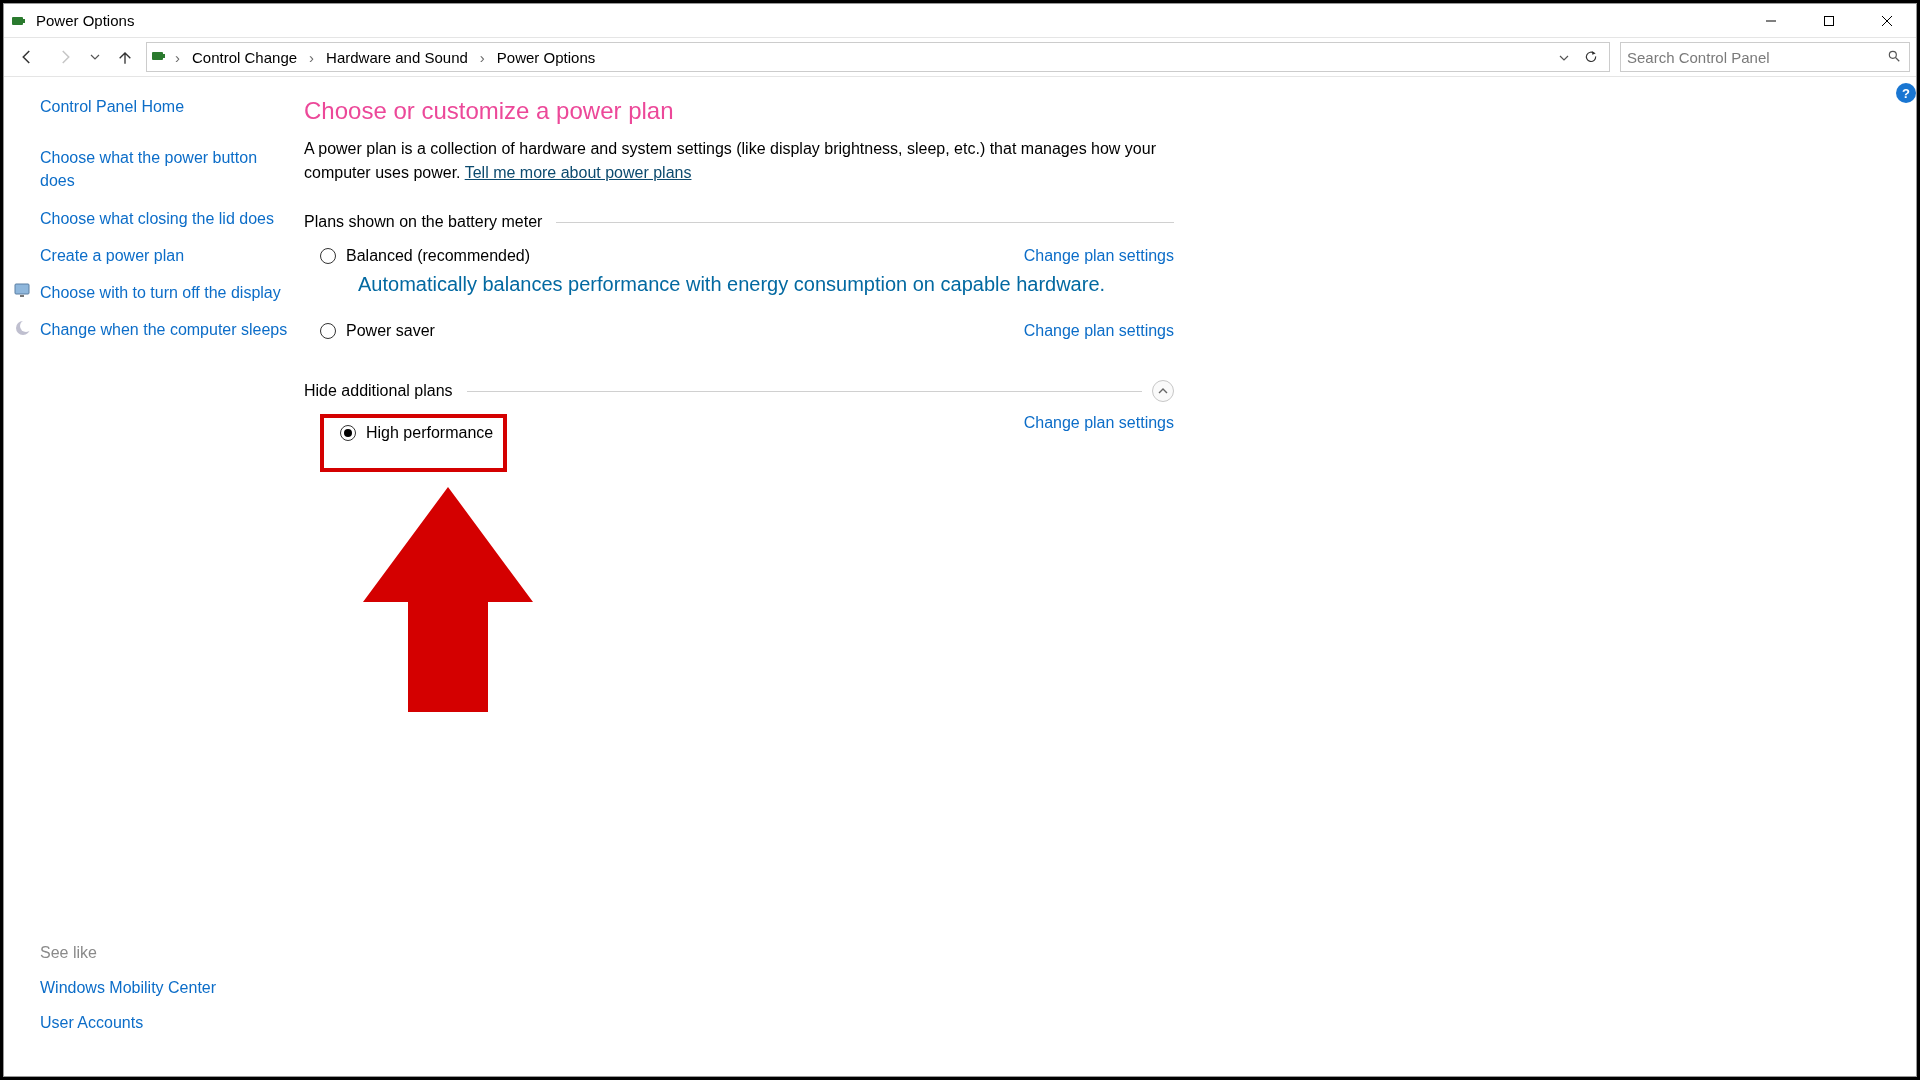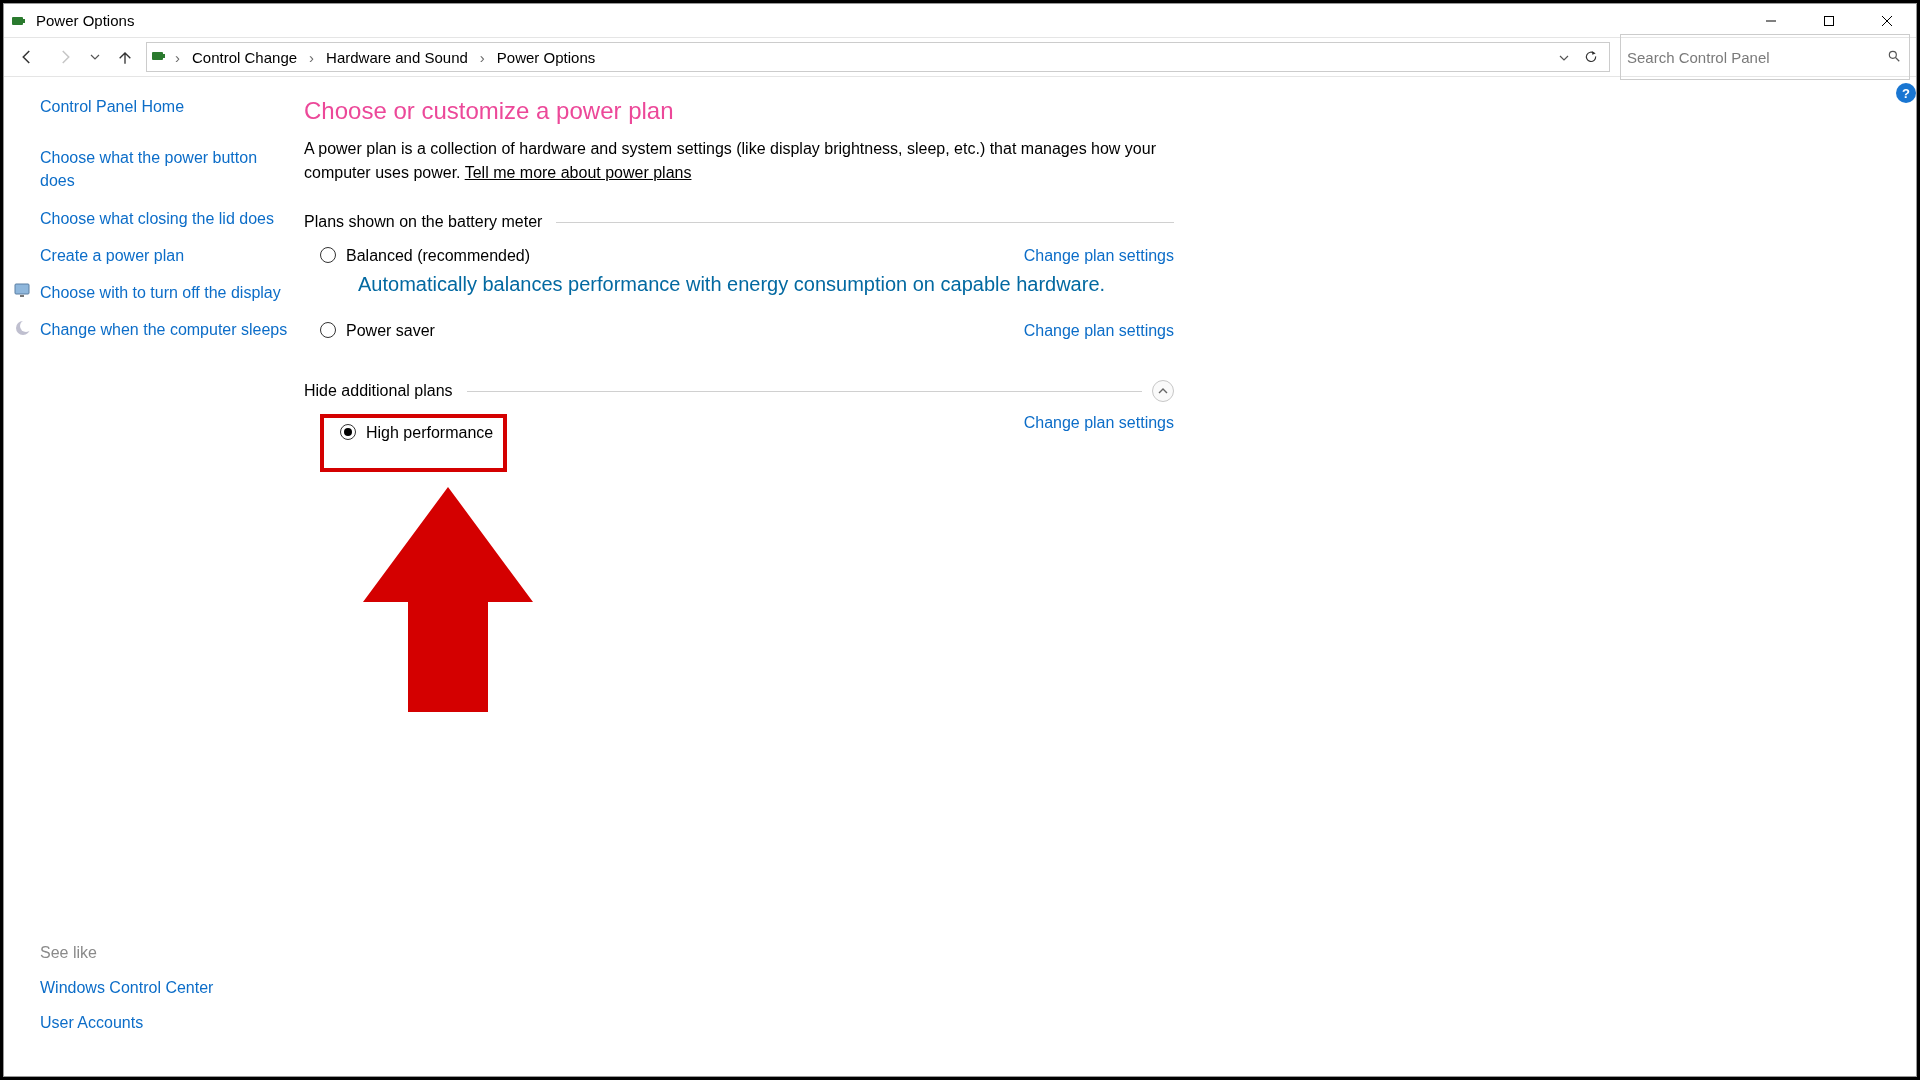--- a/index.html
+++ b/index.html
@@ -13,41 +13,41 @@
   .win-btn svg { width: 12px; height: 12px; }
   .navbar { height: 40px; border-top: 1px solid #e5e5e5; border-bottom: 1px solid #e5e5e5; display: flex; align-items: center; padding: 0 6px; gap: 4px; }
   .nav-arrow { width: 34px; height: 34px; display: flex; align-items: center; justify-content: center; color: #555; border-radius: 2px; }
   .nav-arrow.disabled { color: #bdbdbd; }
   .nav-dd { width: 18px; display:flex; align-items:center; justify-content:center; color:#777;}
   .addressbar { flex: 1; border: 1px solid #ccc; height: 30px; display: flex; align-items: center; padding: 0 4px; gap: 2px; font-size: 15px; }
   .addressbar .chev { color: #6a6a6a; padding: 0 6px; }
   .addressbar .crumb { padding: 2px 4px; }
   .addr-dd { color:#555; padding:0 6px;}
   .refresh { width: 28px; display:flex; align-items:center; justify-content:center; color:#555;}
-  .searchbox { width: 290px; border: 1px solid #ccc; height: 46px; margin-left: 6px; display:flex; align-items:center; padding:0 6px; color:#777; position:relative;}
+  .searchbox { width: 290px; border: 1px solid #ccc; height: 30px; margin-left: 6px; display:flex; align-items:center; padding:0 6px; color:#777; position:relative;}
   .searchbox input { border:none; outline:none; width:100%; font-size:15px; color:#000; }
   .searchbox input::placeholder { color:#7a7a7a; }
   .searchbox .mag { position:absolute; right:8px; color:#555;}
   .body { flex:1; display:flex; position:relative; }
   .sidebar { width: 300px; padding: 18px 10px 18px 36px; }
   .sidebar a { display:block; color:#0c6dc8; text-decoration:none; font-size:16px; line-height:1.45; margin-bottom:14px; position:relative;}
   .sidebar a.home { font-size:16px; }
   .sidebar .sidebar-icon { position:absolute; left:-26px; top:1px; width:18px; height:18px; }
   .seealso { position:absolute; left:36px; bottom:30px; }
   .seealso .head { color:#8a8a8a; font-size:16px; margin-bottom:14px; }
   .seealso a { display:block; color:#0c6dc8; text-decoration:none; font-size:16px; margin-bottom:12px;}
   .main { flex:1; padding: 20px 20px 20px 0; position:relative; }
   .main h1 { color:#ec4899; font-weight:400; font-size:24px; margin-bottom:12px; }
   .desc { color:#000; font-size:16px; max-width:880px; line-height:1.5; }
-  .desc a { color:#000000; text-decoration:underline; }
+  .desc a { color:#0c4a6e; text-decoration:underline; }
   .group-head { display:flex; align-items:center; margin-top:28px; font-size:16px; color:#000; max-width:870px;}
   .group-head .rule { flex:1; height:1px; background:#d0d0d0; margin-left:14px; }
   .expand-btn { width:22px; height:22px; border:1px solid #c7c7c7; border-radius:50%; margin-left:10px; display:flex; align-items:center; justify-content:center; color:#666; font-size:12px; background:#fafafa;}
   .plan-row { display:flex; align-items:flex-start; max-width:870px; margin-top:16px; padding-left:16px; }
-  .plan-label { display:flex; align-items:flex-start; gap:10px; font-size:16px; }
+  .plan-label { display:flex; align-items:center; gap:10px; font-size:16px; }
   .radio { width:16px; height:16px; border:1.5px solid #333; border-radius:50%; display:inline-flex; align-items:center; justify-content:center; flex-shrink:0;}
   .radio.checked::after { content:""; width:8px; height:8px; background:#000; border-radius:50%; }
   .plan-link { margin-left:auto; color:#0c6dc8; font-size:16px; text-decoration:none; }
   .plan-desc { font-size:20px; color:#0369a1; margin-top:8px; padding-left:54px; max-width:870px; }
   .help-badge { position:absolute; right:0px; top:6px; width:20px; height:20px; border-radius:50%; background:#1976d2; color:#fff; font-size:13px; font-weight:bold; display:flex; align-items:center; justify-content:center;}
   .highlight { border: 4px solid #d40000; padding: 6px 10px 26px 16px; display:inline-flex; }
   .arrow-annot { position:absolute; }
   .battery-icon-svg { fill:#2a7a2e; }
 </style>
 </head>
@@ -156,21 +156,21 @@
       <a href="#">
         <span class="sidebar-icon"><svg viewBox="0 0 18 18">
               <circle cx="9" cy="9" r="7" fill="#bfbfcf"></circle>
               <circle cx="12" cy="7" r="6" fill="#fff"></circle>
             </svg></span>
         <span>Change when the computer sleeps</span>
       </a>
 
       <div class="seealso">
         <div class="head">See like</div>
-        <a href="#">Windows Control Center</a>
+        <a href="#">Windows Mobility Center</a>
         <a href="#">User Accounts</a>
       </div>
     </div>
 
     <div class="main">
       <h1>Choose or customize a power plan</h1>
       <p class="desc">
         <span>A power plan is a collection of hardware and system settings (like display brightness, sleep, etc.) that manages how your computer uses power. </span><a href="#">Tell me more about power plans</a>
       </p>
 

